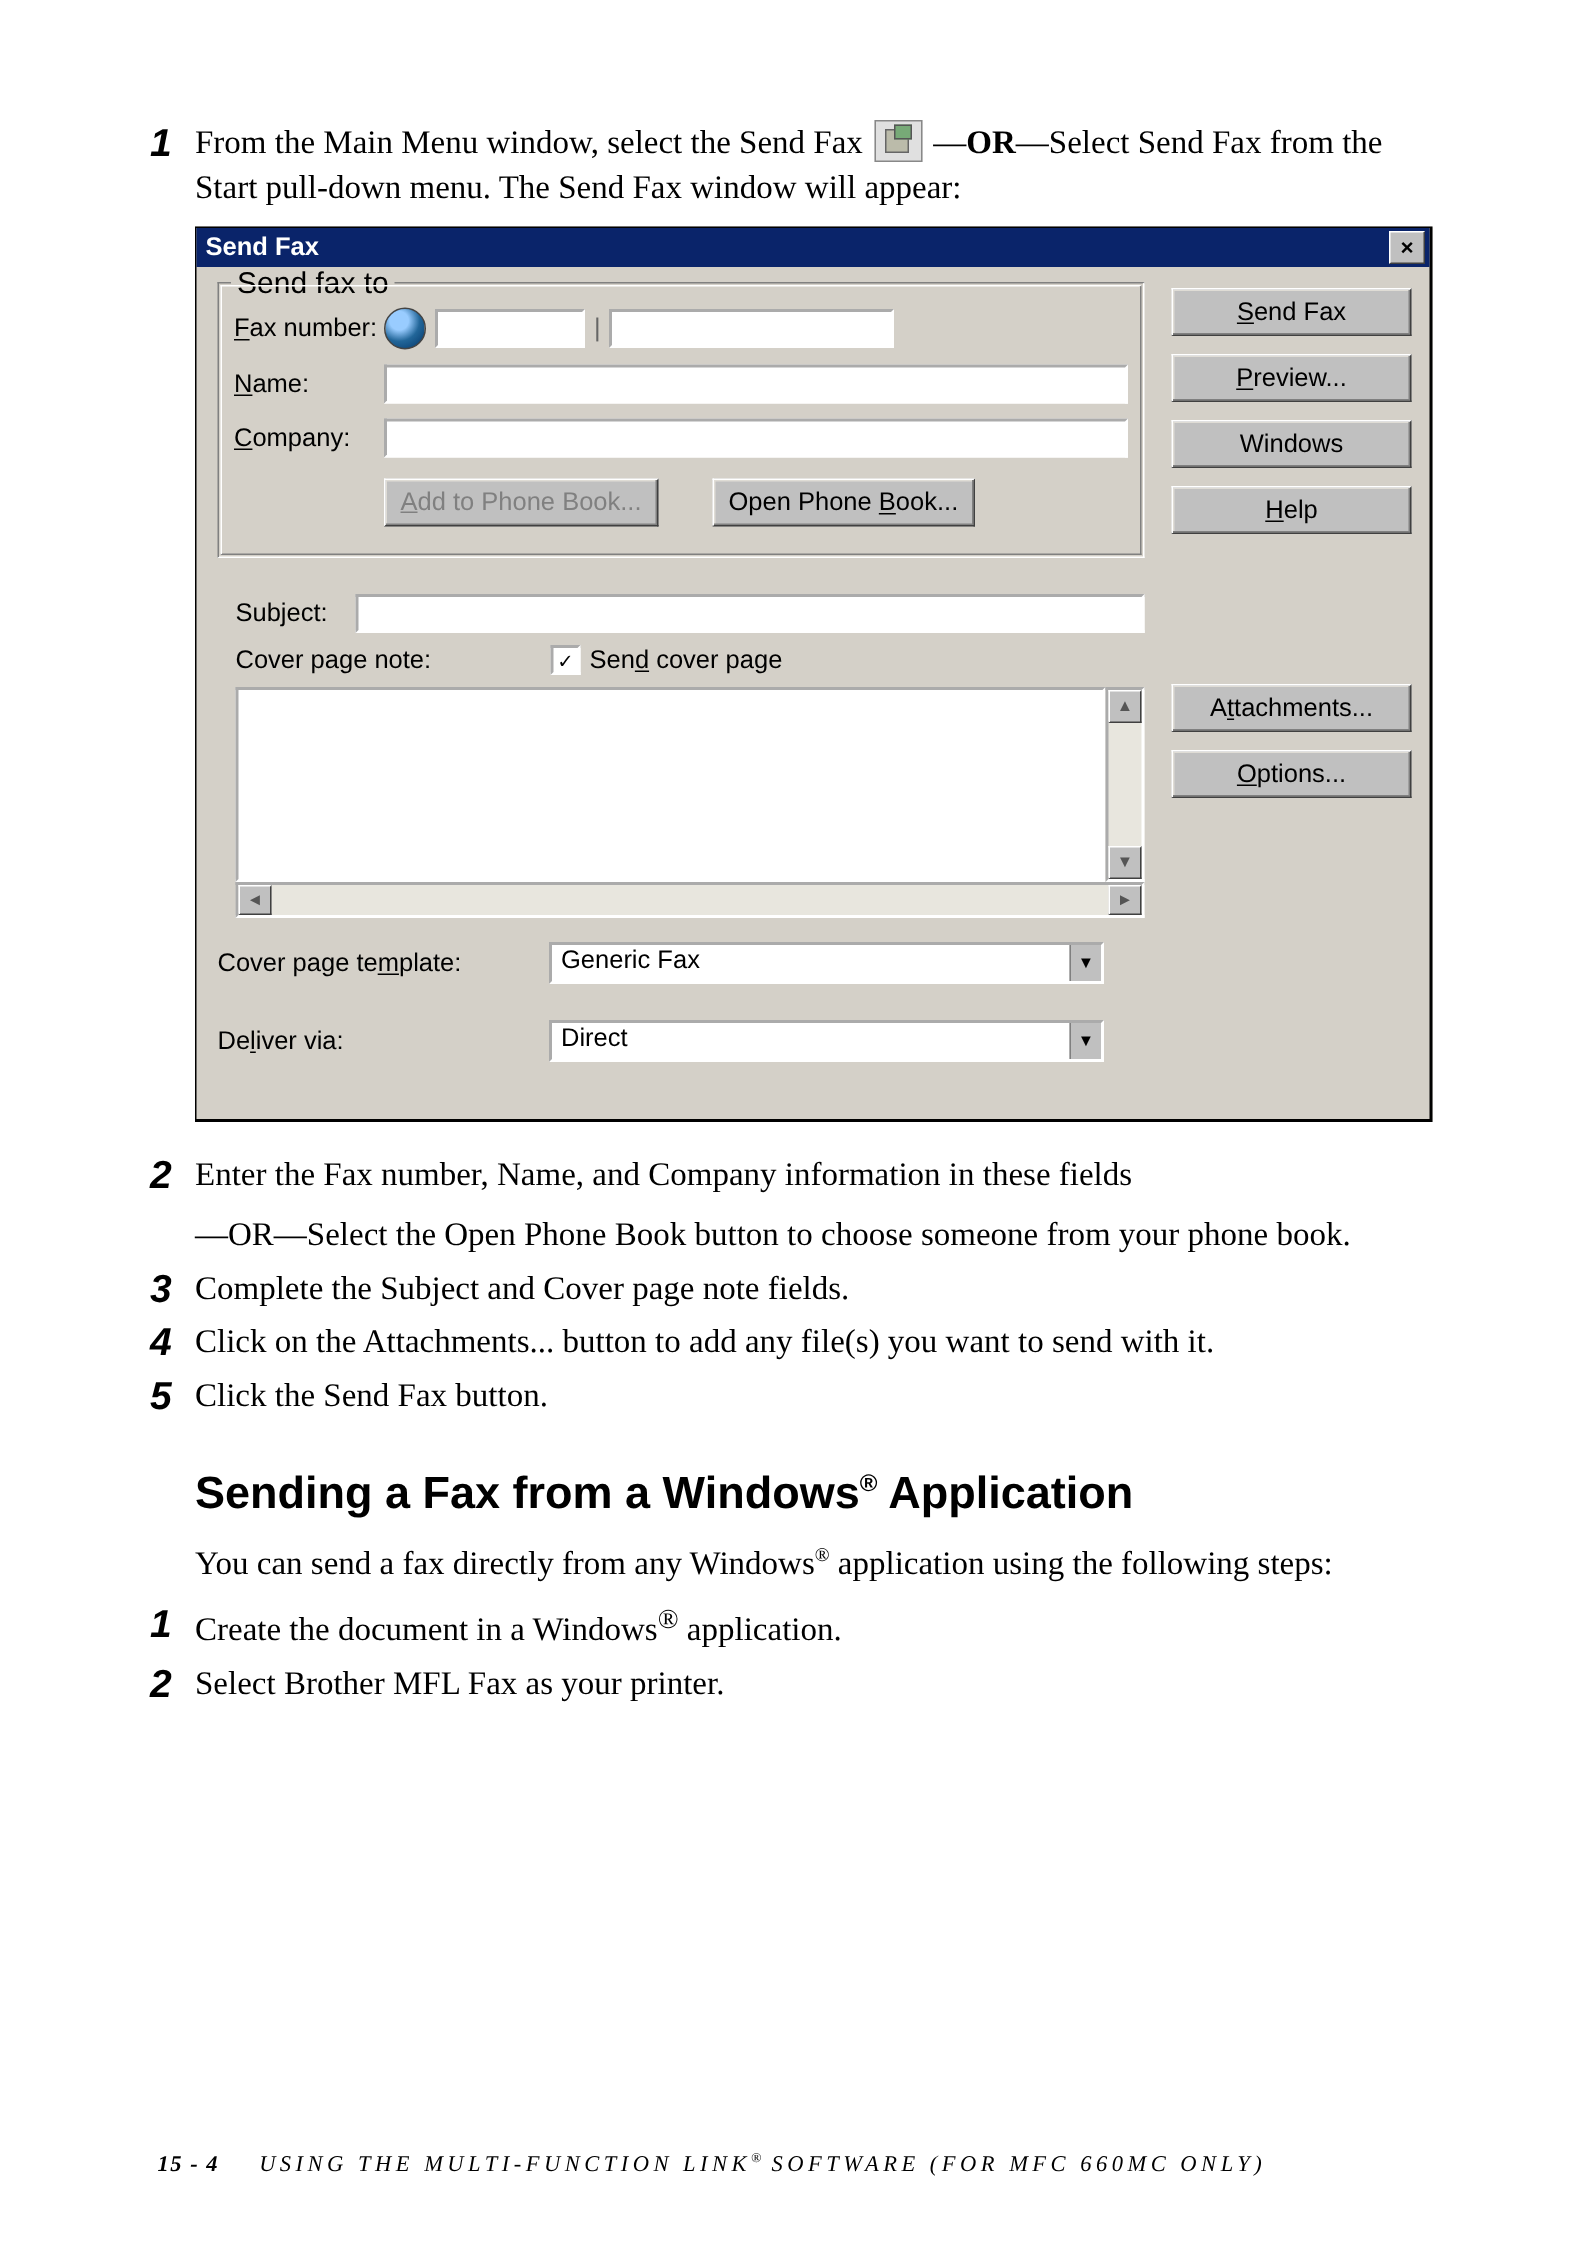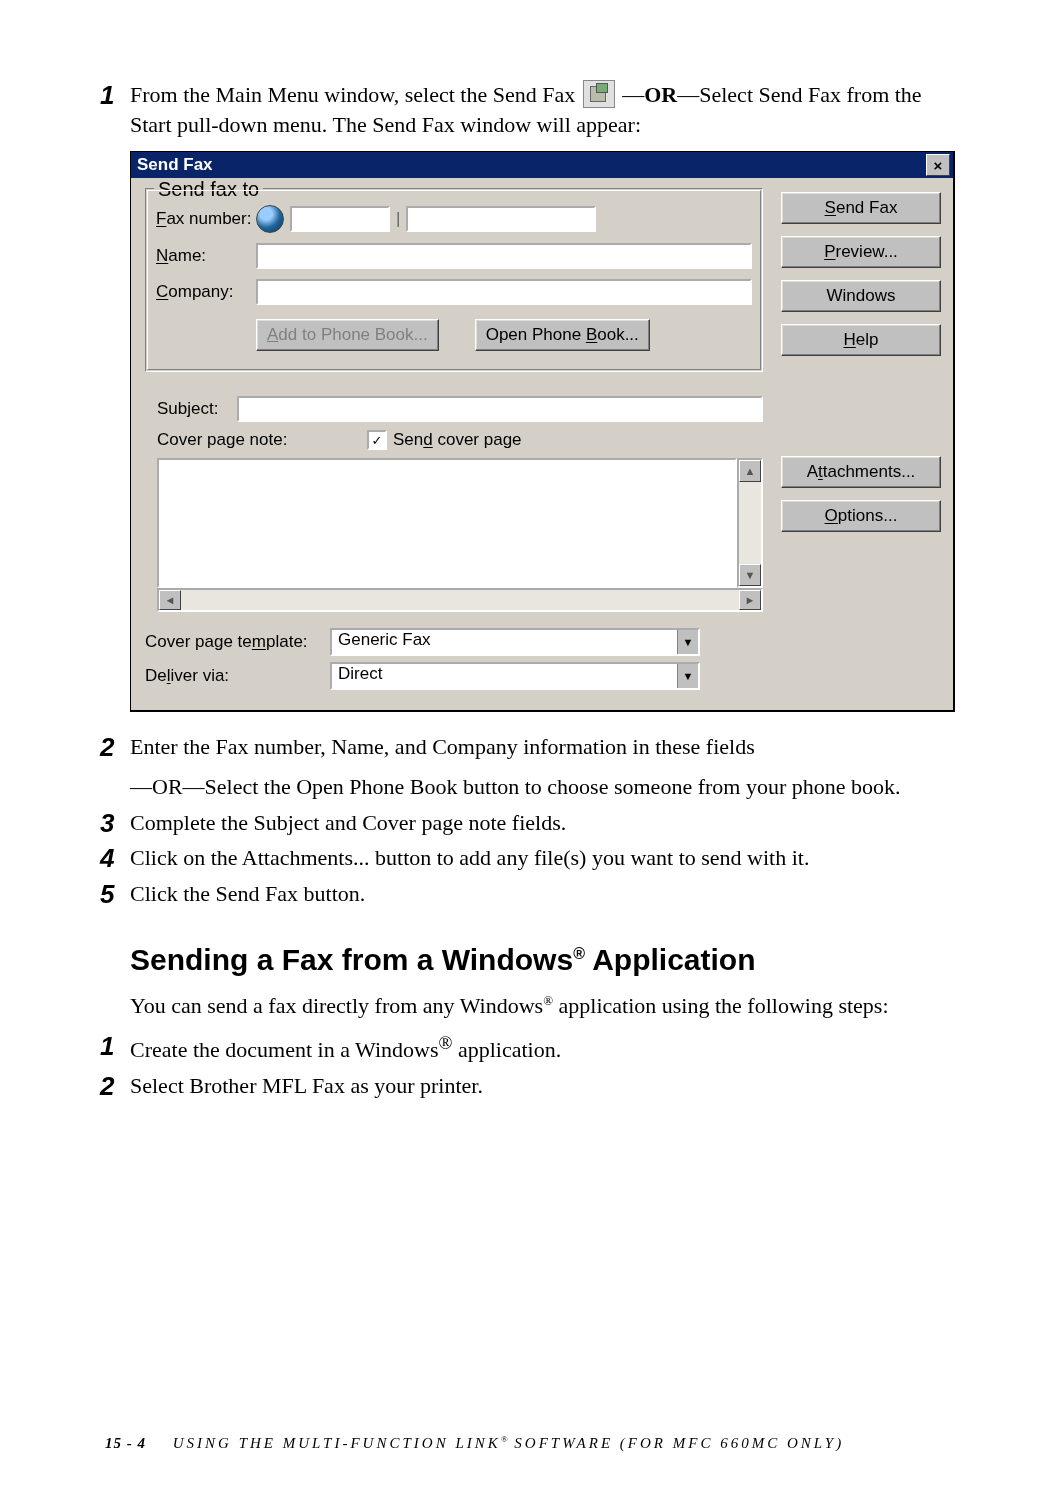--- a/index.html
+++ b/index.html
@@ -216,21 +216,21 @@
   .hscroll {
     height: 20px;
     background:#e8e6de;
     border: 2px inset #fff;
     display:flex; justify-content:space-between;
     margin-right: 0;
   }
   .hscroll .sbtn { width:20px; height:auto; }
 
   .bottom-area { margin-top: 16px; }
-  .combo-row { display:flex; align-items:center; margin-bottom: 6px; }
+  .combo-row { display:flex; align-items:center; margin-bottom: 24px; gap: 36px; }
   .combo-row .form-label { width: 185px; }
   .combo {
     width: 370px;
     height: 28px;
     display:flex;
     background:#fff;
     border: 2px inset #fff;
     box-sizing:border-box;
   }
   .combo-text { flex:1; padding: 0 6px; }

